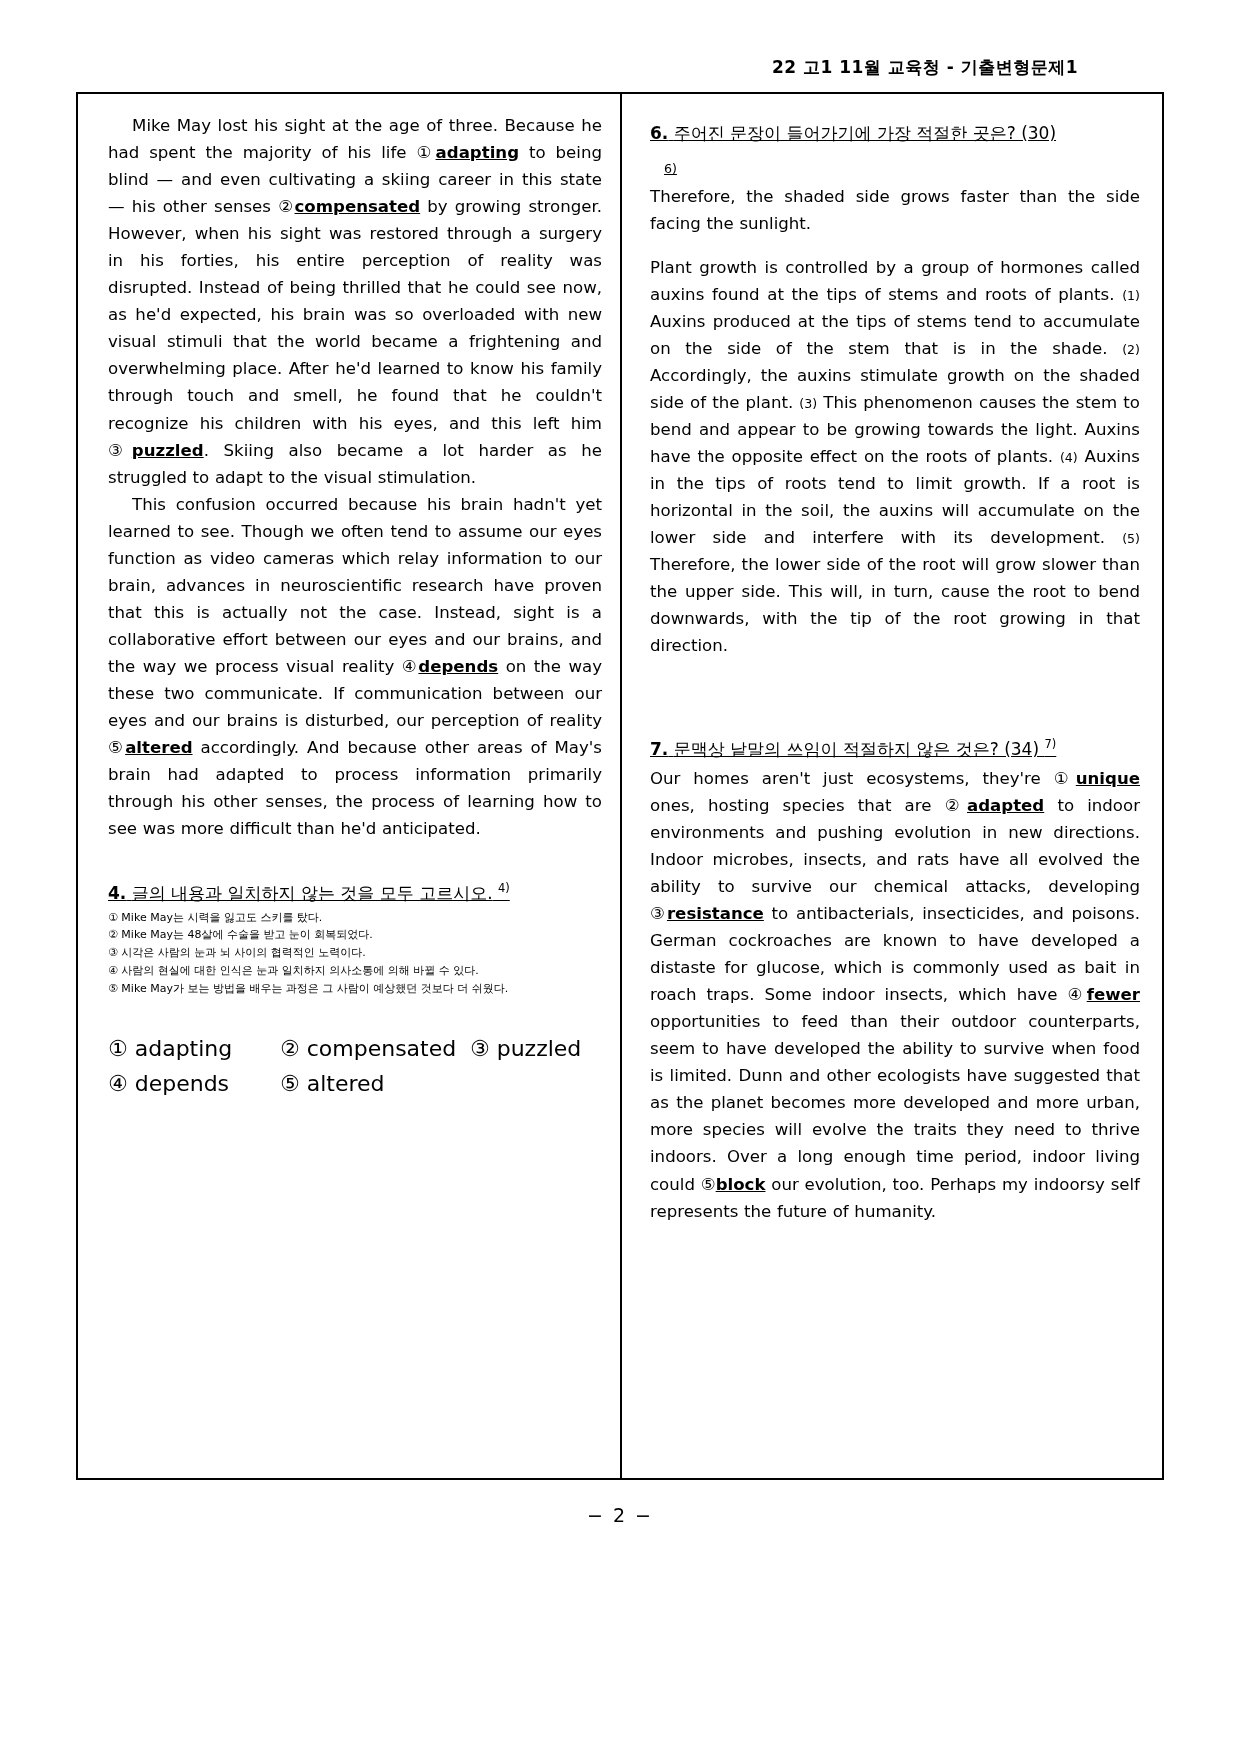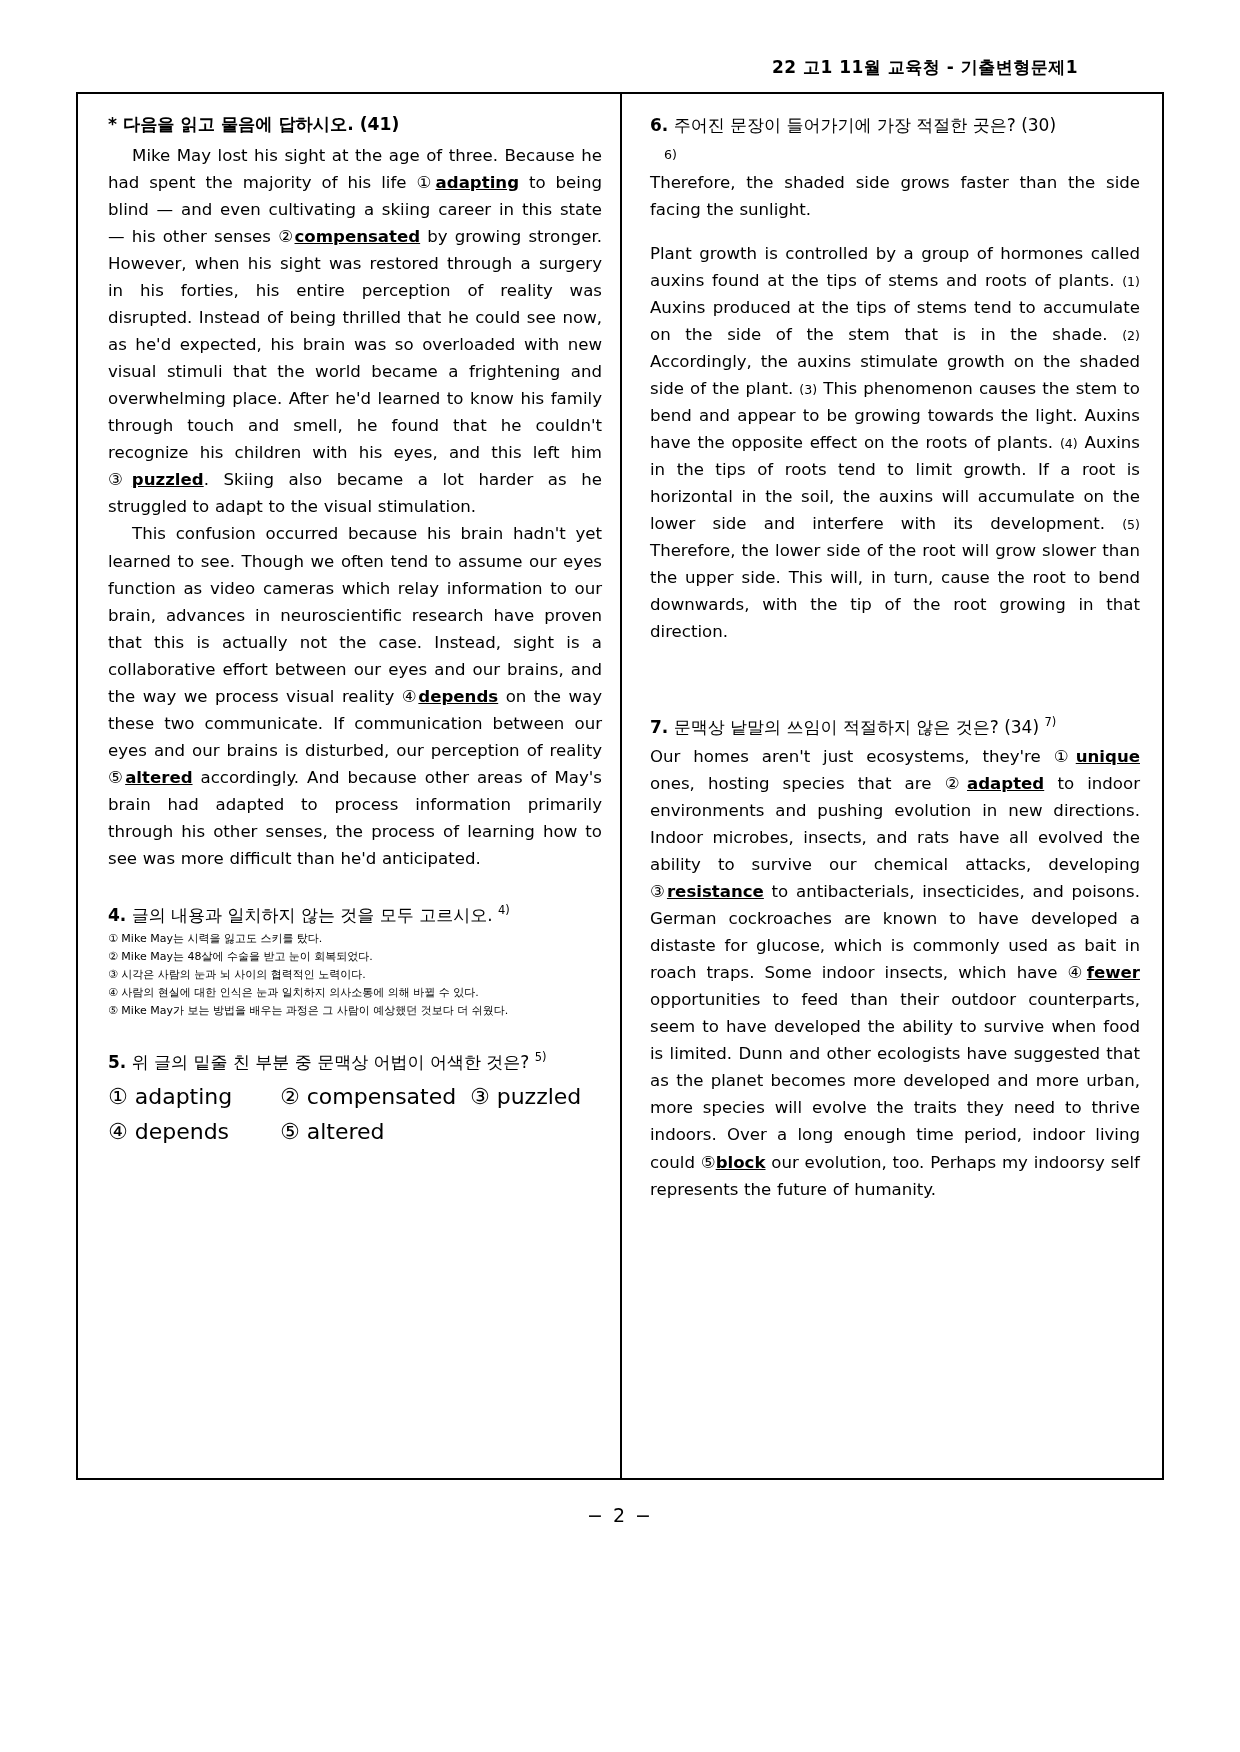--- a/index.html
+++ b/index.html
@@ -45,21 +45,21 @@
     background:#000;
   }
 
   
   .q-head{
     font-size:17.2px;font-weight:bold;
     margin:0 0 4px 0;line-height:1.5;
   }
   .directive{
     font-size:17px;
-    margin:0 0 2px 0;line-height:1.55;
+    margin:8px 0 2px 0;line-height:1.55;text-decoration:underline;
   }
   .directive .num{font-weight:bold;}
   .sup{
     font-size:11.5px;vertical-align:super;
     font-weight:normal;
   }
   p.body{
     font-size:16.6px;
     line-height:1.63;
     margin:0;
@@ -102,41 +102,39 @@
 <div class="page">
 
   <div class="header">22 고1 11월 교육청 - 기출변형문제1</div>
 
   <div class="frame">
     <div class="divider"></div>
     <div class="columns">
 
       <div class="col col-left">
 
-        <div class="q-head">* 다음을 읽고 물음에 답하시오. (41)</div>
 
         <p class="body indent"><span>Mike May lost his sight at the age of three. Because he had spent the majority of his life </span><span class="circ">①</span><span class="mk">adapting</span><span> to being blind — and even cultivating a skiing career in this state — his other senses </span><span class="circ">②</span><span class="mk">compensated</span><span> by growing stronger. However, when his sight was restored through a surgery in his forties, his entire perception of reality was disrupted. Instead of being thrilled that he could see now, as he'd expected, his brain was so overloaded with new visual stimuli that the world became a frightening and overwhelming place. After he'd learned to know his family through touch and smell, he found that he couldn't recognize his children with his eyes, and this left him </span><span class="circ">③</span><span class="mk">puzzled</span><span>. Skiing also became a lot harder as he struggled to adapt to the visual stimulation.</span></p>
 
         <p class="body indent"><span>This confusion occurred because his brain hadn't yet learned to see. Though we often tend to assume our eyes function as video cameras which relay information to our brain, advances in neuroscientific research have proven that this is actually not the case. Instead, sight is a collaborative effort between our eyes and our brains, and the way we process visual reality </span><span class="circ">④</span><span class="mk">depends</span><span> on the way these two communicate. If communication between our eyes and our brains is disturbed, our perception of reality </span><span class="circ">⑤</span><span class="mk">altered</span><span> accordingly. And because other areas of May's brain had adapted to process information primarily through his other senses, the process of learning how to see was more difficult than he'd anticipated.</span></p>
 
         <div class="gap-lg"></div>
 
         <div class="directive"><span class="num">4.</span> <span>글의 내용과 일치하지 않는 것을 모두 고르시오.</span> <span class="sup">4)</span></div>
 
         <ul class="choices">
           <li>① Mike May는 시력을 잃고도 스키를 탔다.</li>
           <li>② Mike May는 48살에 수술을 받고 눈이 회복되었다.</li>
           <li>③ 시각은 사람의 눈과 뇌 사이의 협력적인 노력이다.</li>
           <li>④ 사람의 현실에 대한 인식은 눈과 일치하지 의사소통에 의해 바뀔 수 있다.</li>
           <li>⑤ Mike May가 보는 방법을 배우는 과정은 그 사람이 예상했던 것보다 더 쉬웠다.</li>
         </ul>
 
         <div class="gap-lg"></div>
 
-        <div class="directive"><span class="num">5.</span> <span>위 글의 밑줄 친 부분 중 문맥상 어법이 어색한 것은?</span> <span class="sup">5)</span></div>
 
         <div class="choices-inline">
           <div class="row">
             <span class="c1">① adapting</span>
             <span class="c2">② compensated</span>
             <span class="c3">③ puzzled</span>
           </div>
           <div class="row">
             <span class="c1">④ depends</span>
             <span class="c2">⑤ altered</span>

